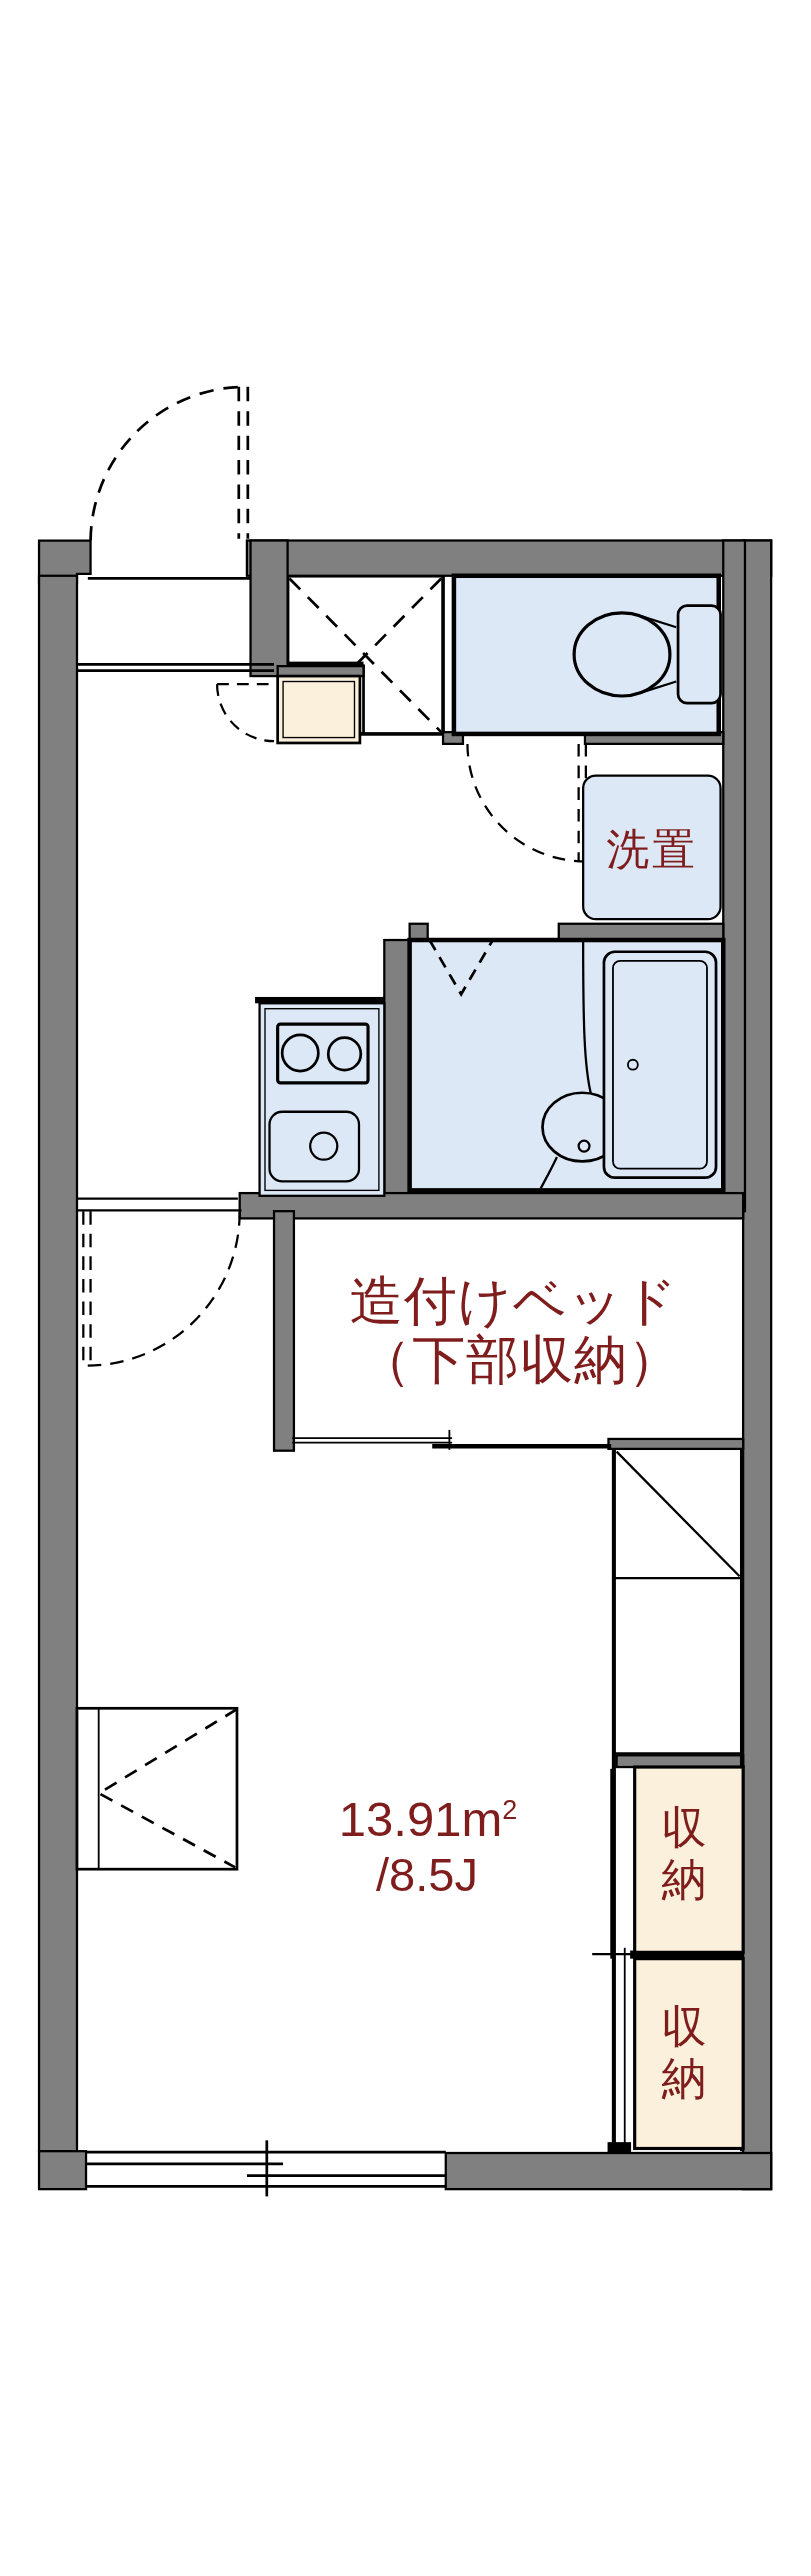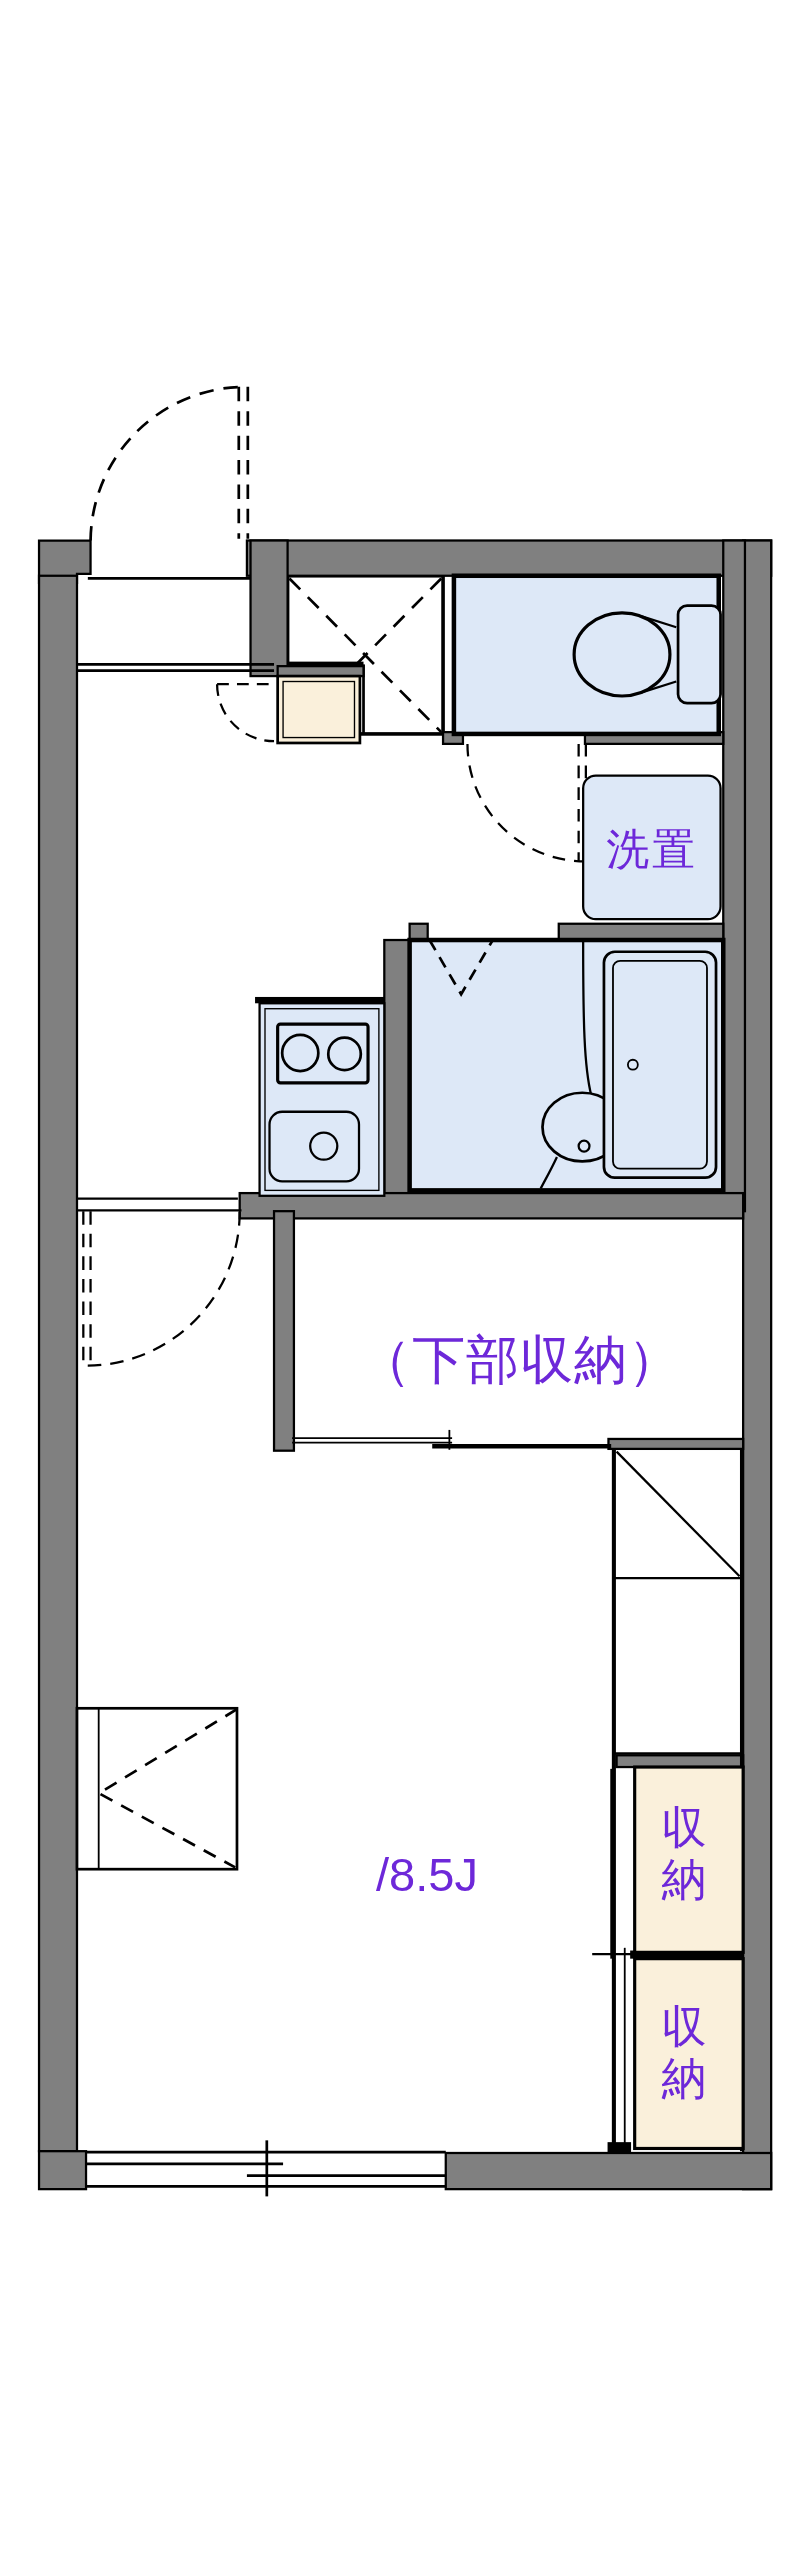--- a/index.html
+++ b/index.html
@@ -1,19 +1,19 @@
 <!DOCTYPE html>
 <html style="font-size:14.5px"><head>
 <meta charset="utf-8">
 <style>
   html,body{margin:0;padding:0;background:#ffffff;}
   #stage{position:relative;width:812px;height:2576px;background:#ffffff;overflow:hidden;
          font-family:"Liberation Sans","DejaVu Sans",sans-serif;color:#111;}
   #plan-svg{position:absolute;left:0;top:0;}
-  .txt{position:absolute;transform:translateX(-50%);white-space:nowrap;color:#6d28d9;}
+  .txt{position:absolute;transform:translateX(-50%);white-space:nowrap;color:#7f1d1d;}
   .room-name{font-size:71px;letter-spacing:5.4px;}
   .room-area{font-size:49px;}
   .room-area sup{font-size:27px;}
   .room-jo{font-size:47px;}
   .bed-label{font-size:53px;letter-spacing:0.9px;}
   .laundry-label{font-size:43px;letter-spacing:2.7px;}
   .storage-label{font-size:45px;line-height:1.16;white-space:normal;width:51px;}
 </style>
 </head>
 <body>
@@ -178,21 +178,23 @@
     <line x1="95" y1="2419" x2="493" y2="2419"></line>
     <line x1="95" y1="2394" x2="313" y2="2394"></line>
     <line x1="273" y1="2407" x2="493" y2="2407"></line>
     <line x1="295" y1="2368" x2="295" y2="2430"></line>
   </g>
 
 </svg>
 
 <div class="txt laundry-label" style="left:652px;top:821px;">洗置</div>
 
+<div class="txt bed-label" style="left:514px;top:1266px;">造付けベッド</div>
 <div class="txt bed-label" style="left:514px;top:1325px;margin-left:6px;">（下部収納）</div>
 
+<div class="txt room-area" style="left:428px;top:1791px;"><span>13.91m</span><sup>2</sup></div>
 <div class="txt room-jo" style="left:427px;top:1847px;">/8.5J</div>
 
 <div class="txt storage-label" style="left:687px;top:1802px;">収納</div>
 <div class="txt storage-label" style="left:687px;top:2001px;">収納</div>
 
 </div>
 
 
 </body></html>

